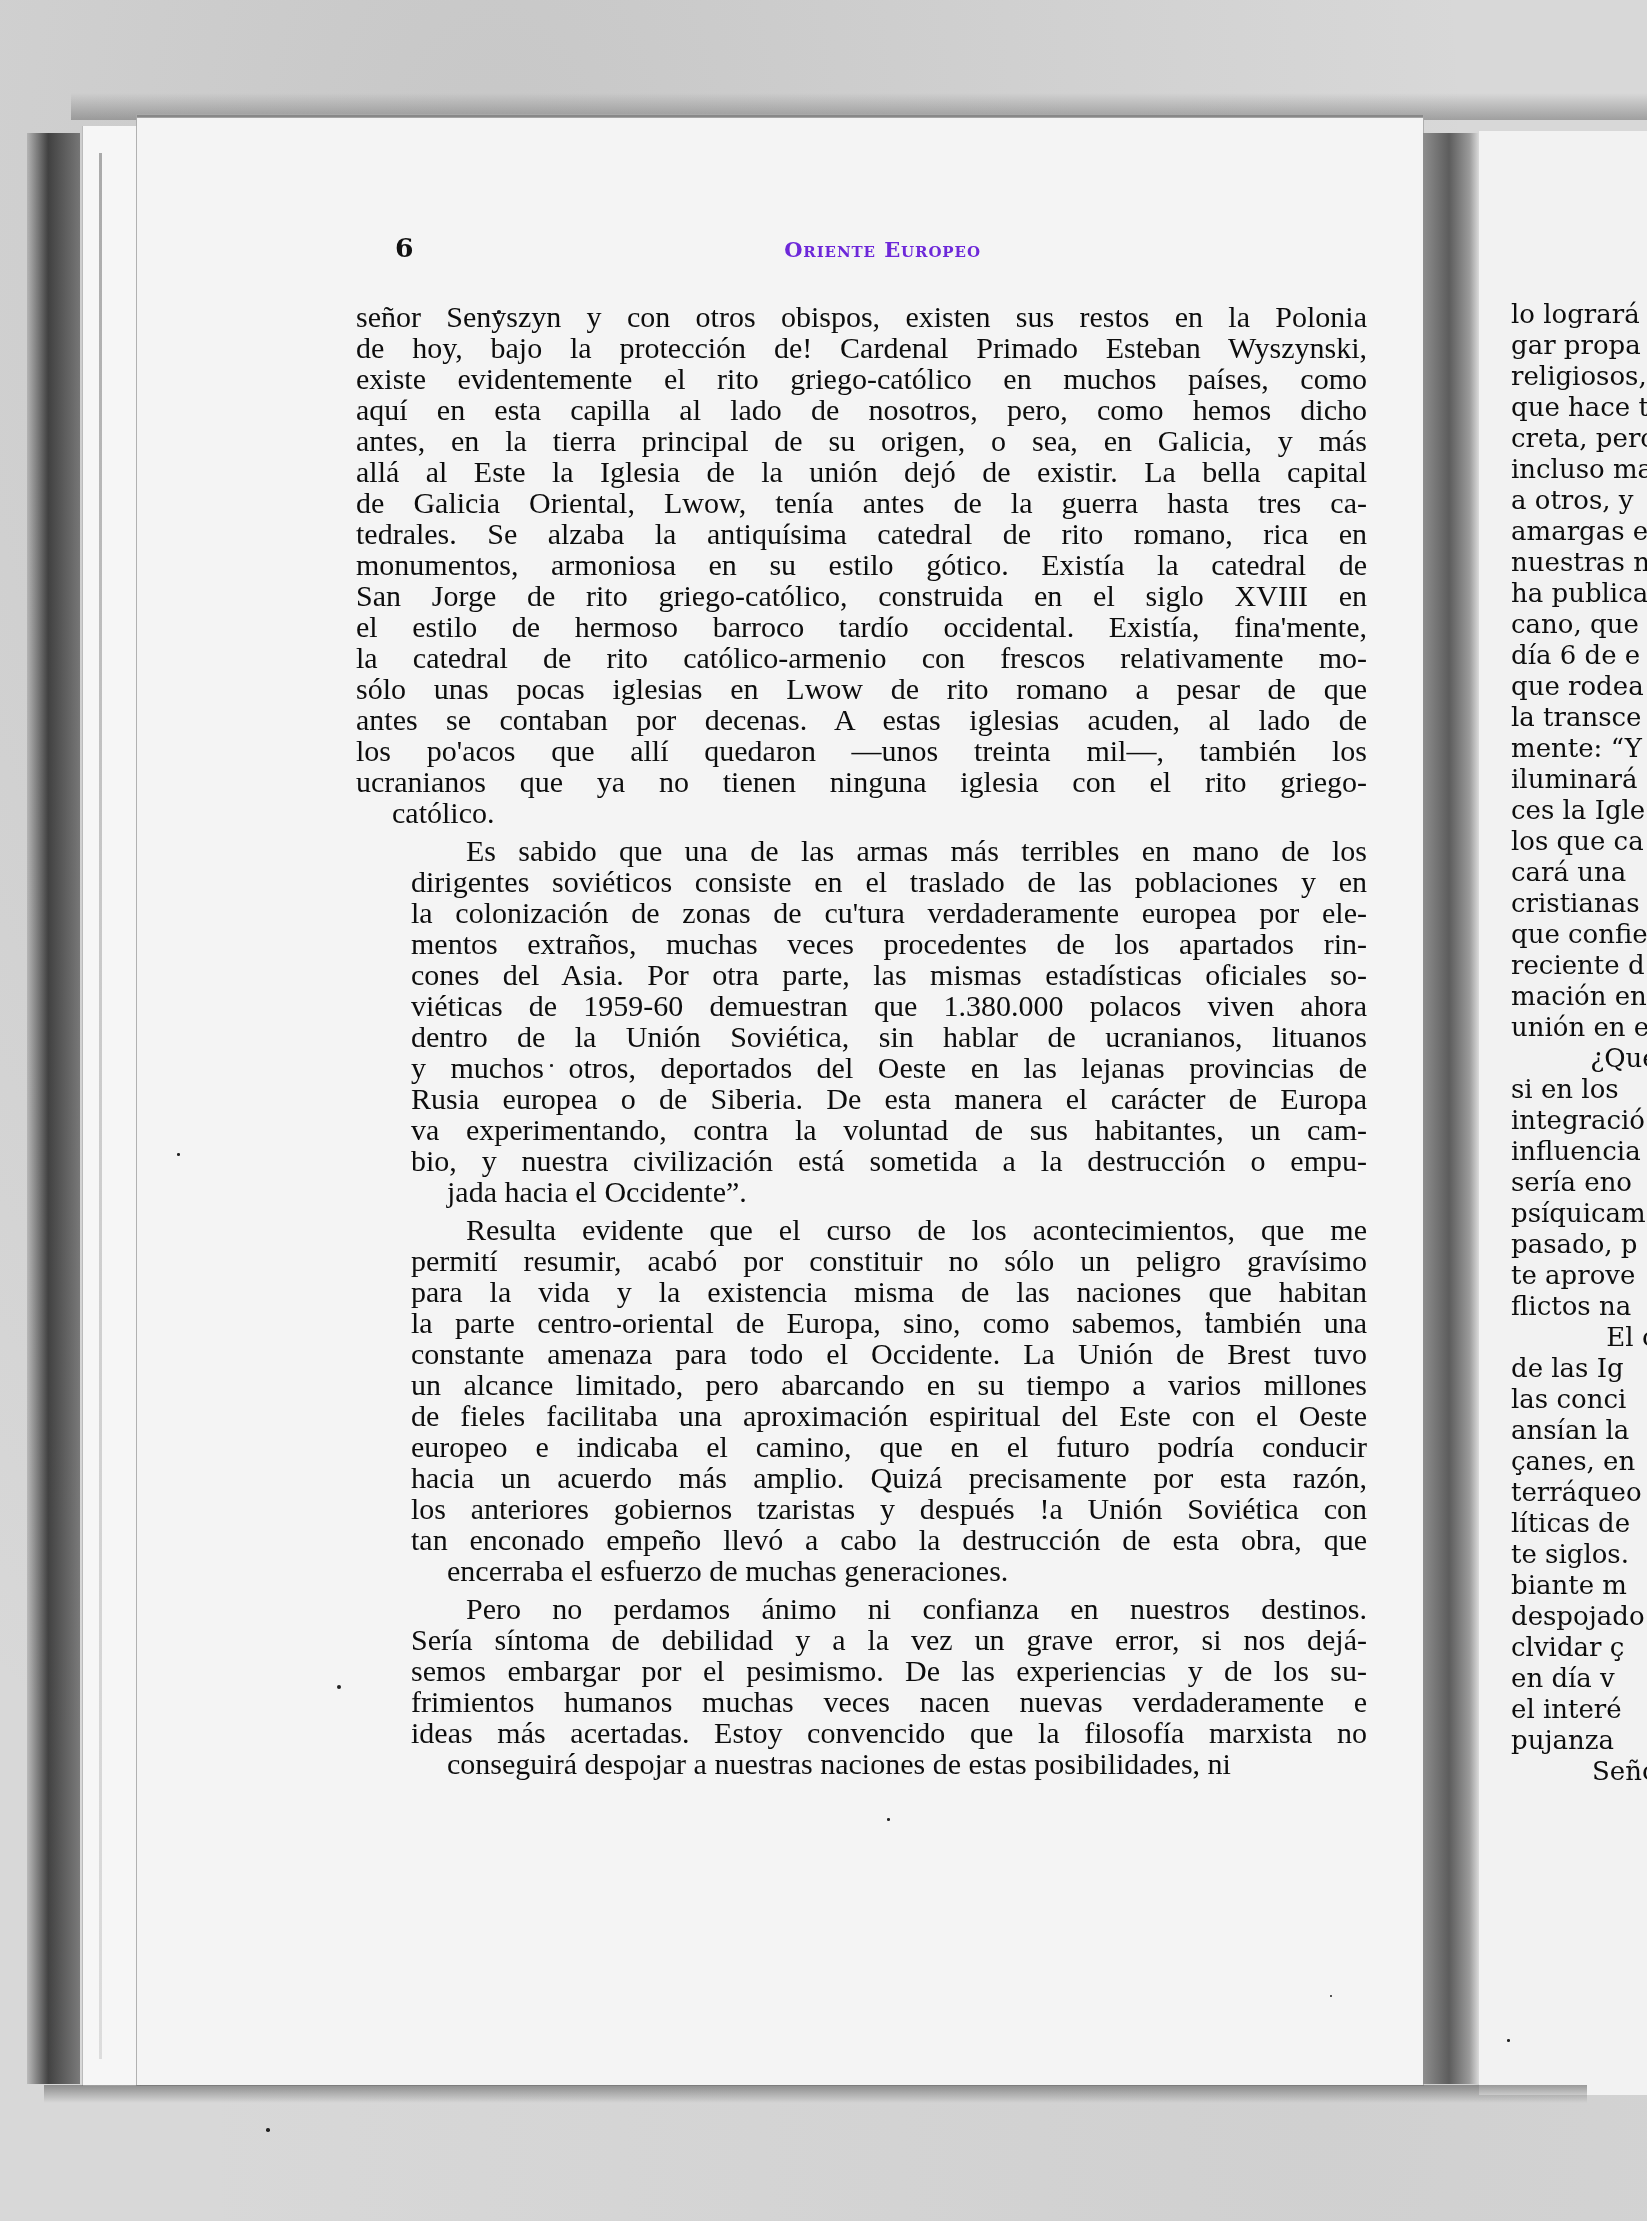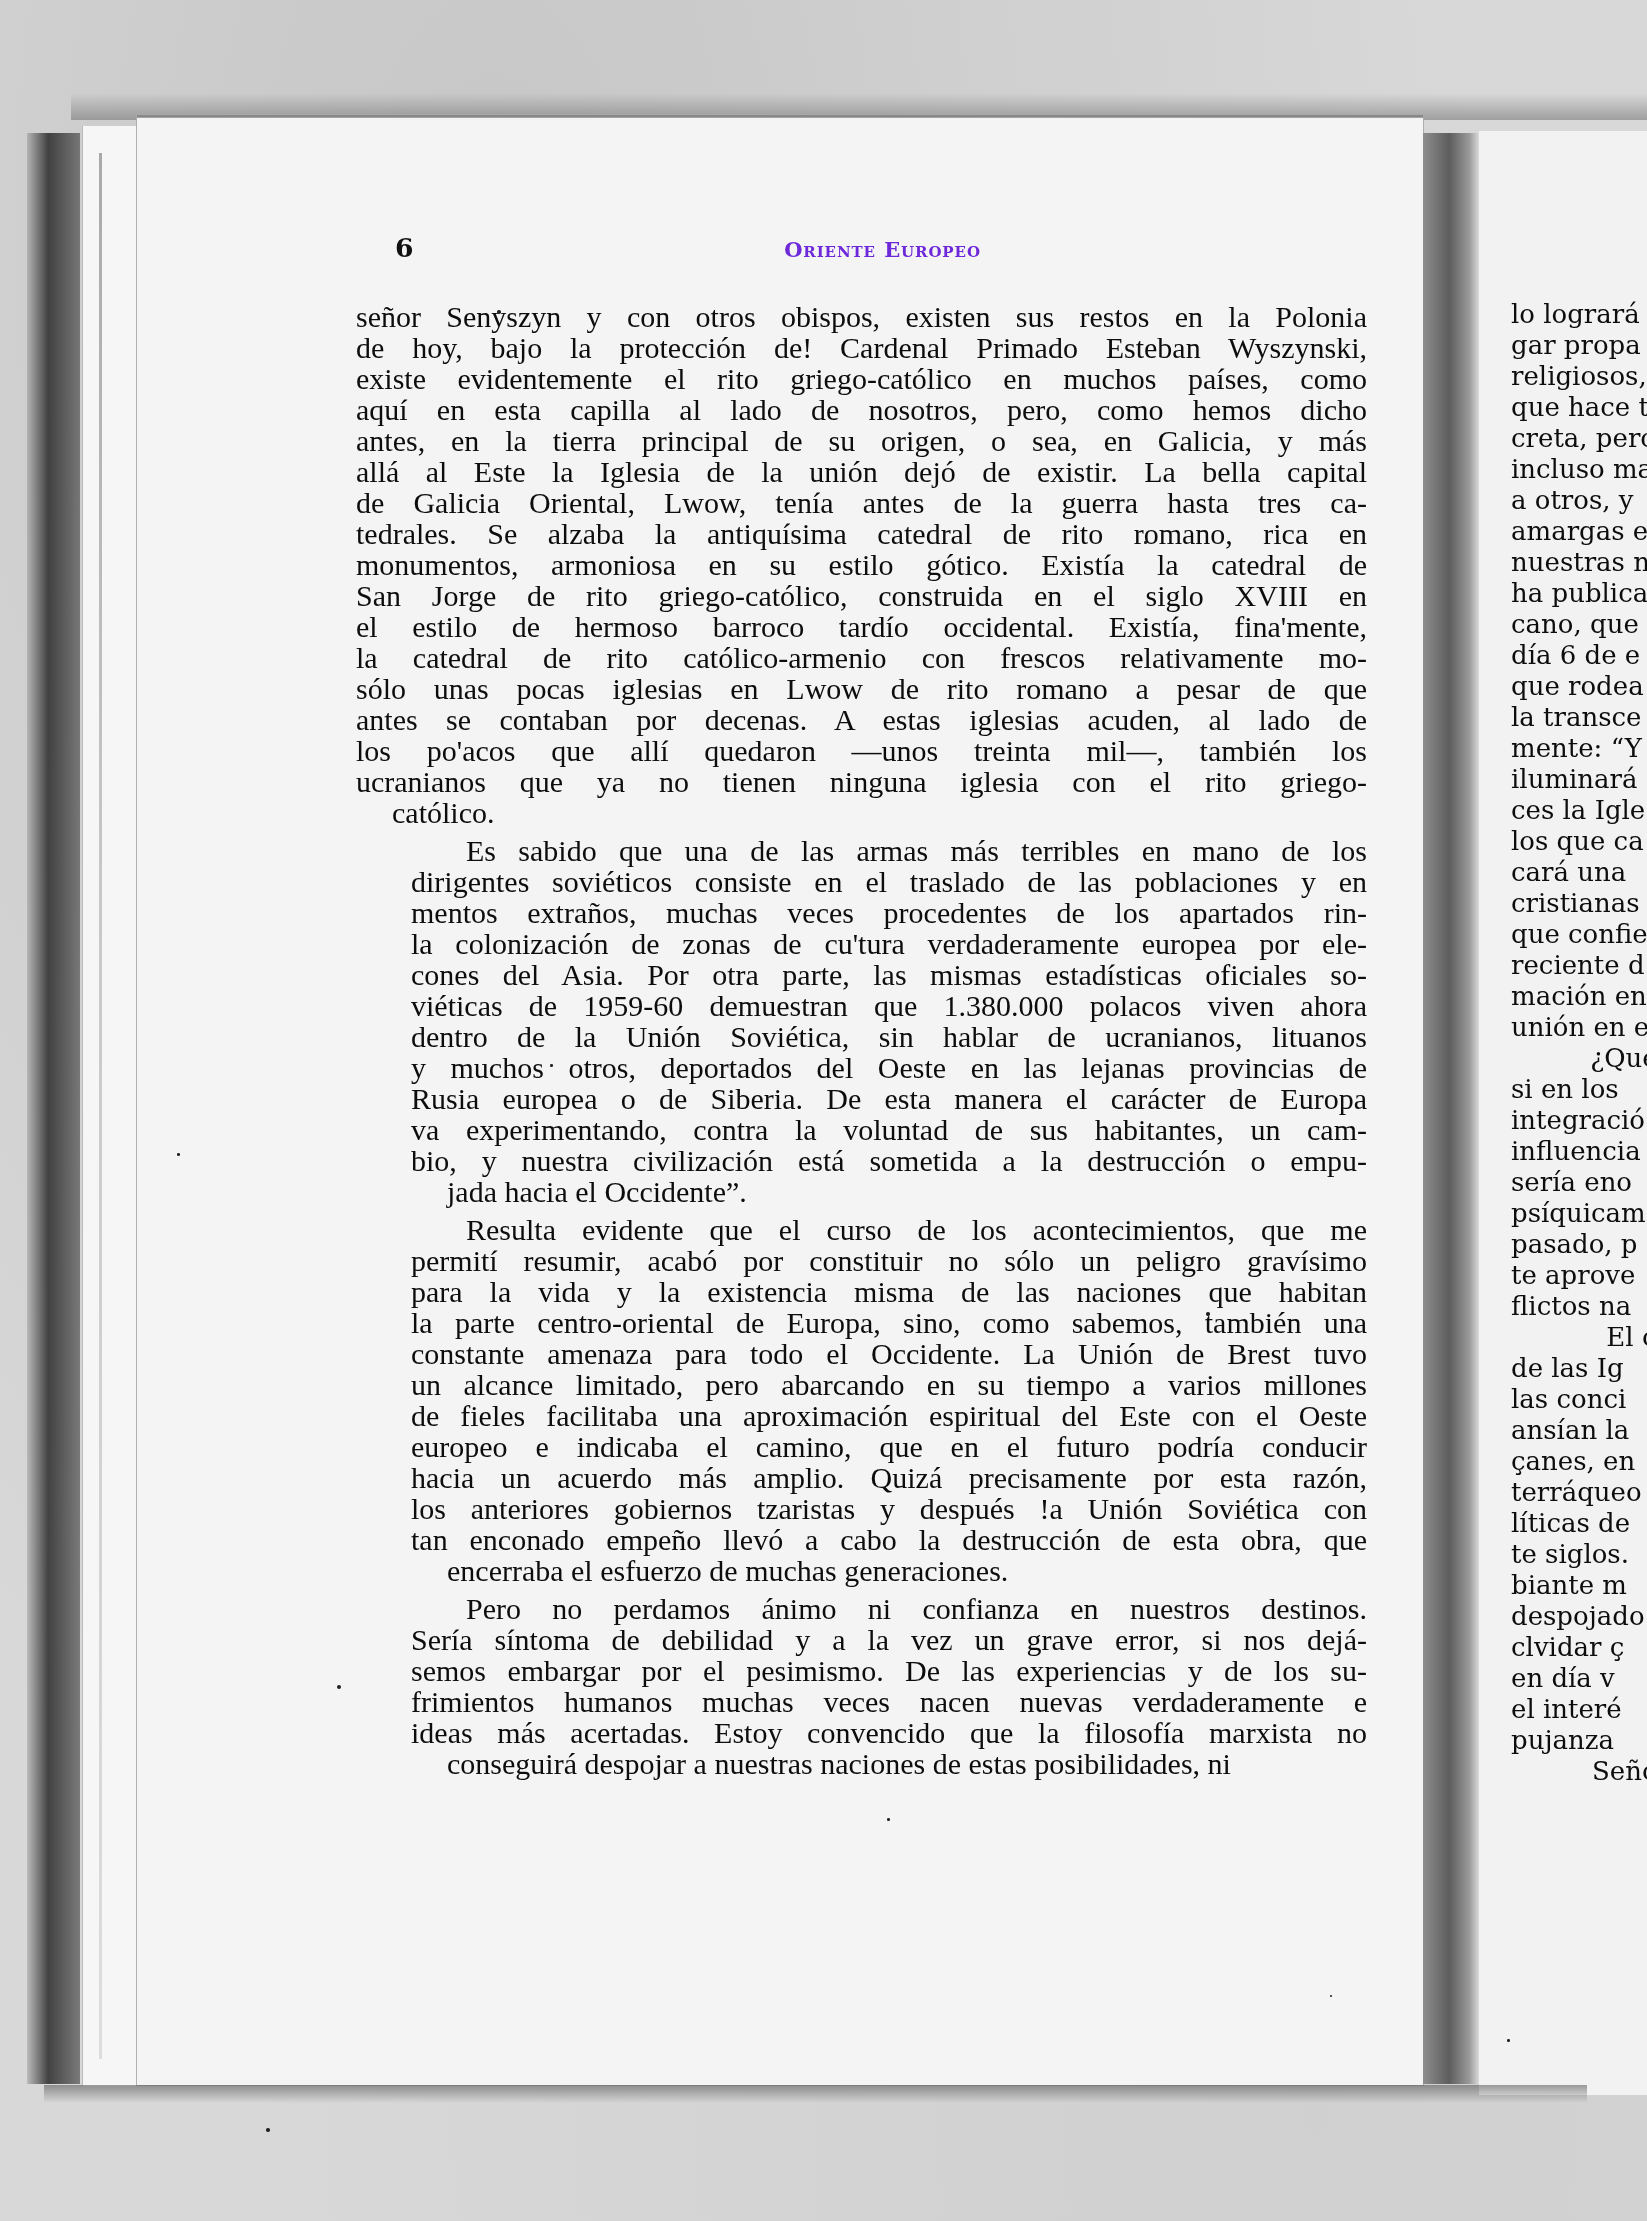--- a/index.html
+++ b/index.html
@@ -170,22 +170,22 @@
       <span class="line">la catedral de rito católico-armenio con frescos relativamente mo-</span>
       <span class="line">sólo unas pocas iglesias en Lwow de rito romano a pesar de que</span>
       <span class="line">antes se contaban por decenas. A estas iglesias acuden, al lado de</span>
       <span class="line">los po'acos que allí quedaron —unos treinta mil—, también los</span>
       <span class="line">ucranianos que ya no tienen ninguna iglesia con el rito griego-</span>
       <span class="line last">católico.</span>
     </p>
     <p class="indent">
       <span class="line" style="padding-left: 55px;">Es sabido que una de las armas más terribles en mano de los</span>
       <span class="line">dirigentes soviéticos consiste en el traslado de las poblaciones y en</span>
+      <span class="line">la colonización de zonas de cu'tura verdaderamente europea por ele-</span>
       <span class="line">mentos extraños, muchas veces procedentes de los apartados rin-</span>
-      <span class="line">la colonización de zonas de cu'tura verdaderamente europea por ele-</span>
       <span class="line">cones del Asia. Por otra parte, las mismas estadísticas oficiales so-</span>
       <span class="line">viéticas de 1959-60 demuestran que 1.380.000 polacos viven ahora</span>
       <span class="line">dentro de la Unión Soviética, sin hablar de ucranianos, lituanos</span>
       <span class="line">y muchos otros, deportados del Oeste en las lejanas provincias de</span>
       <span class="line">Rusia europea o de Siberia. De esta manera el carácter de Europa</span>
       <span class="line">va experimentando, contra la voluntad de sus habitantes, un cam-</span>
       <span class="line">bio, y nuestra civilización está sometida a la destrucción o empu-</span>
       <span class="line last">jada hacia el Occidente”.</span>
     </p>
     <p class="indent">

